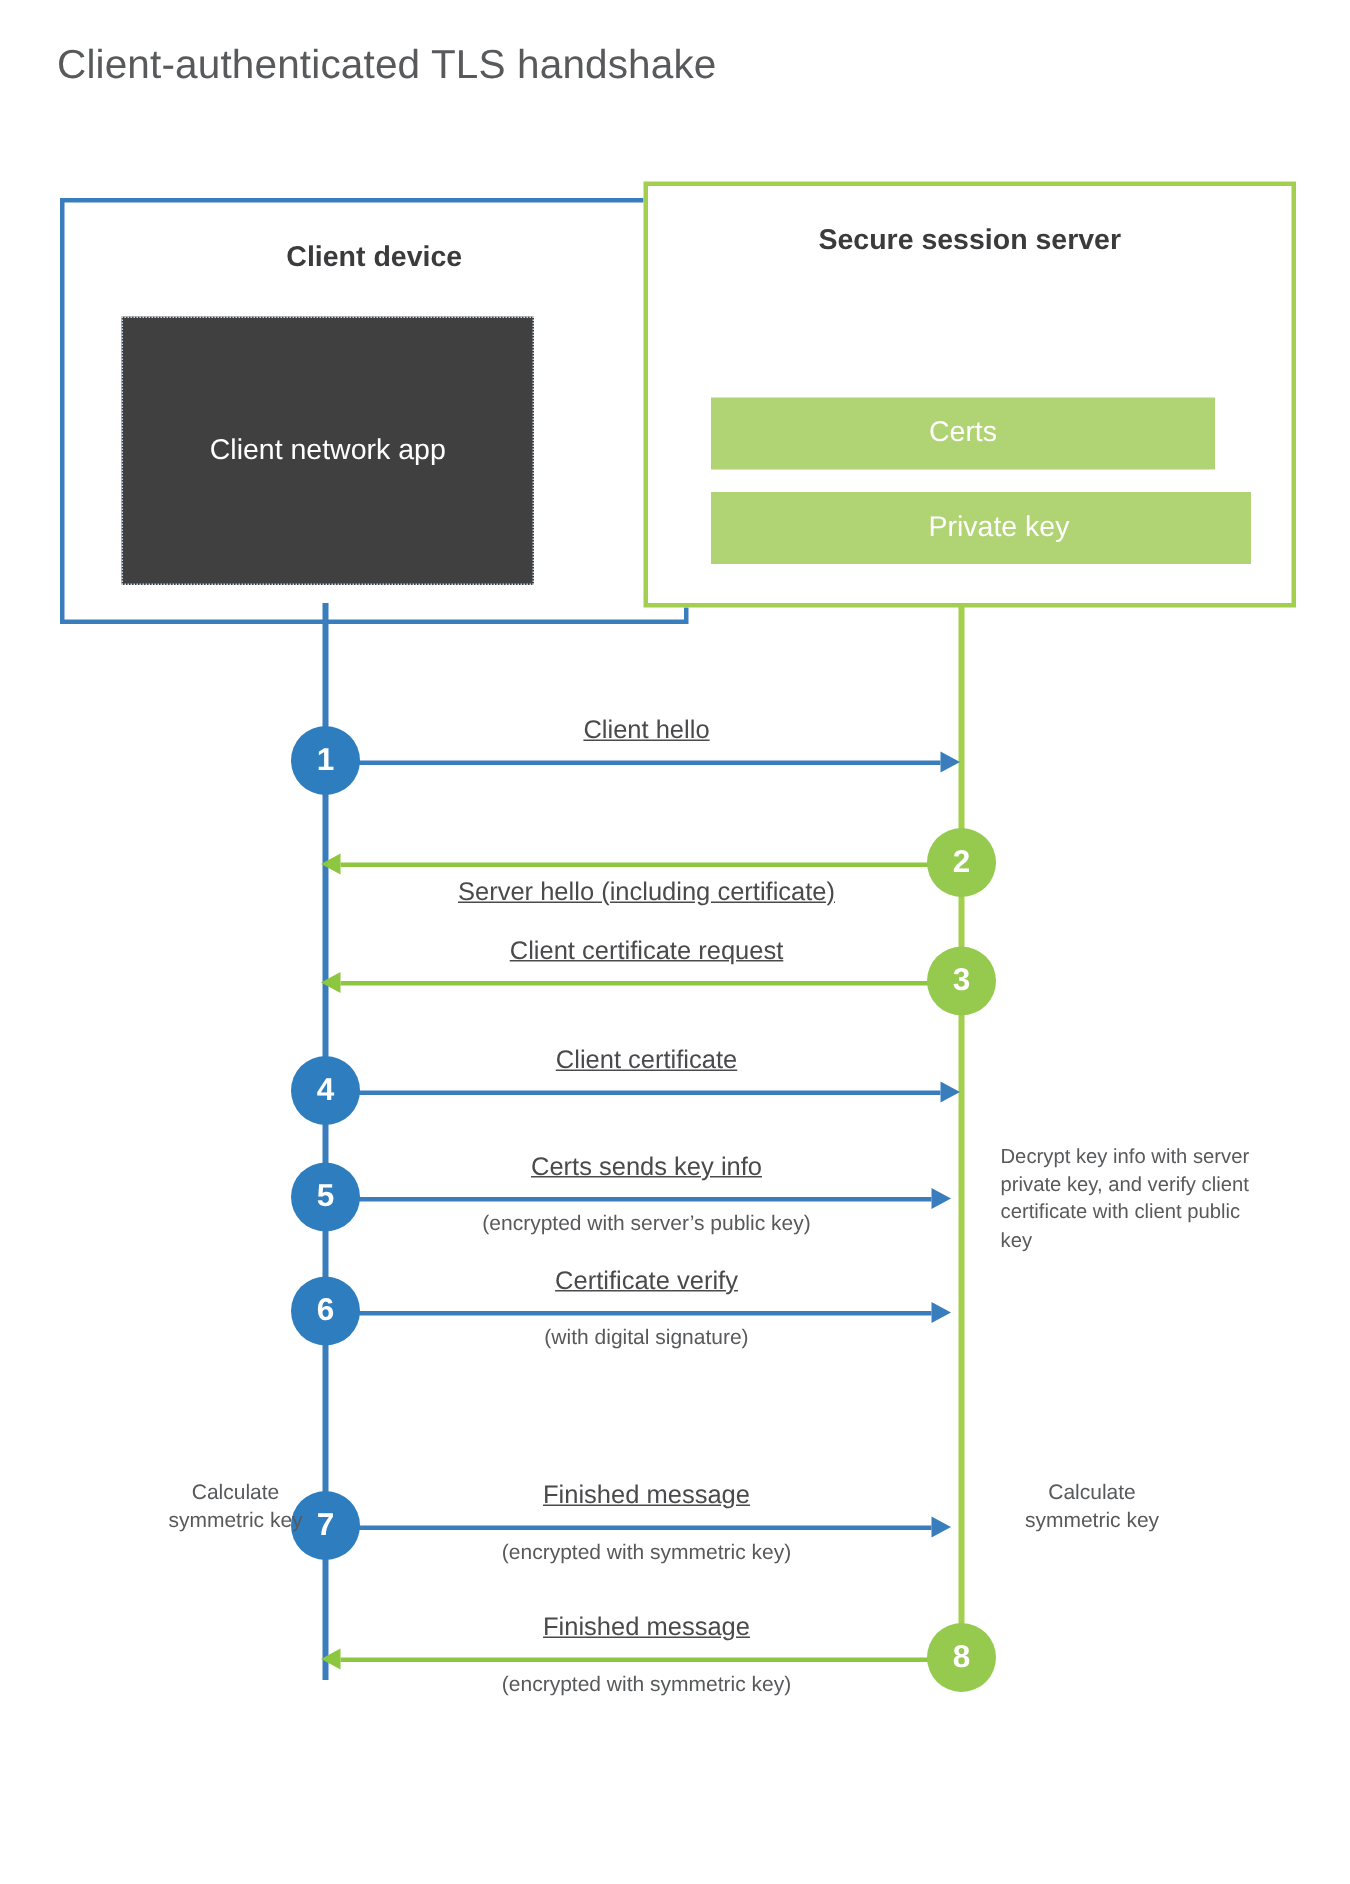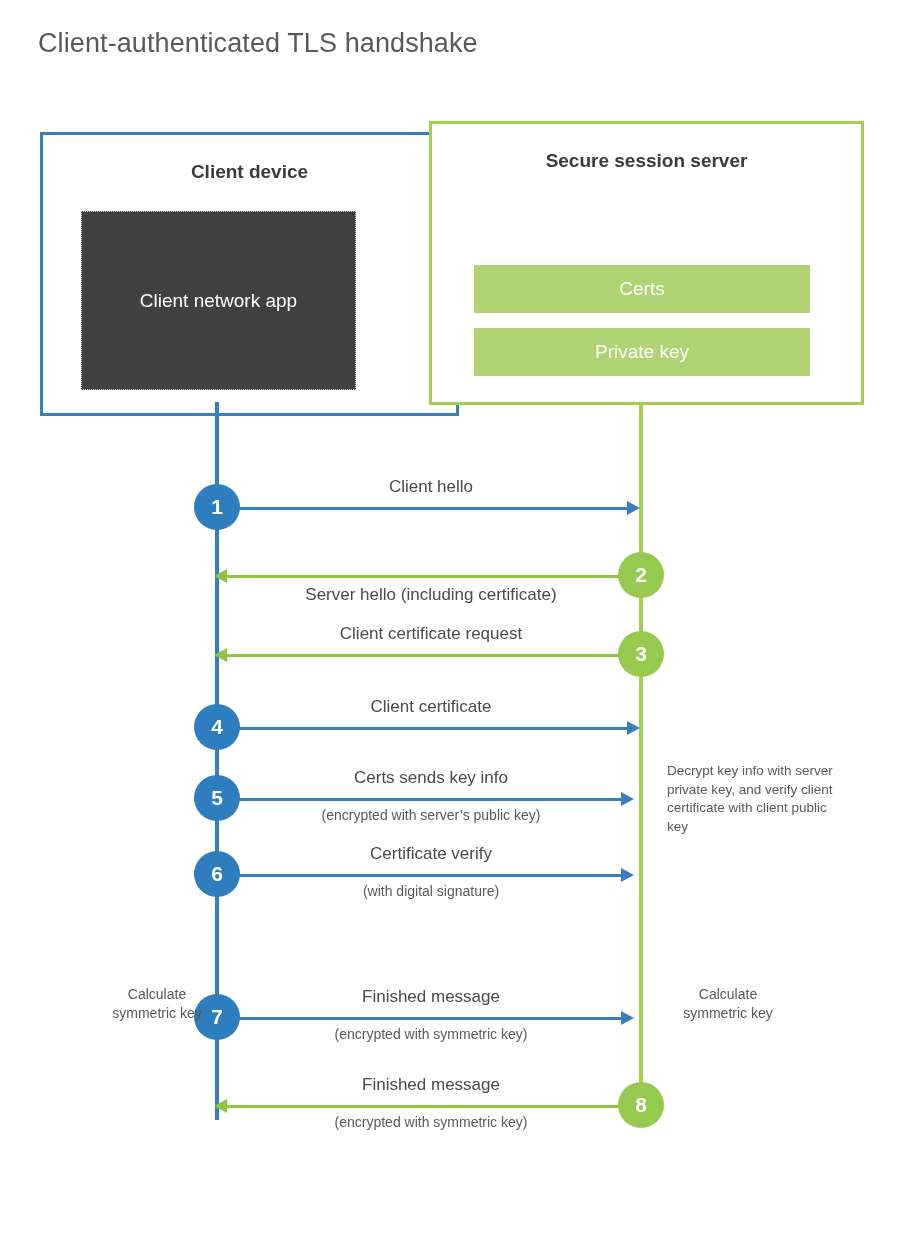--- a/index.html
+++ b/index.html
@@ -85,21 +85,21 @@
     background: #b0d474;
     display: flex;
     align-items: center;
     justify-content: center;
     color: #ffffff;
     font-size: 19px;
     font-weight: 400;
   }
   .server-bar.b0 { top: 78px; }
   .server-bar.b1 { top: 141px; }
-  .server-bar.b2 { top: 204px; }
+  .server-bar.b2 { top: 204px; padding-left: 24px; }
 
   
   .lifeline {
     position: absolute;
     width: 4px;
     top: 402px;
   }
   .lifeline.client { left: 215px; background: #3a7dbd; height: 718px; }
   .lifeline.server { left: 639px; background: #a4cf4e; height: 705px; }
 
@@ -128,20 +128,21 @@
   .msg.rtl .arrow-line { background: #8dc63f; }
 
   .msg-label {
     position: absolute;
     top: -30px;
     width: 520px;
     text-align: center;
     font-size: 17px;
     color: #4a4a4c;
     white-space: nowrap;
+    text-decoration: underline;
   }
   .msg-sublabel {
     position: absolute;
     top: 9px;
     width: 520px;
     text-align: center;
     font-size: 14px;
     color: #58595b;
     white-space: nowrap;
   }

